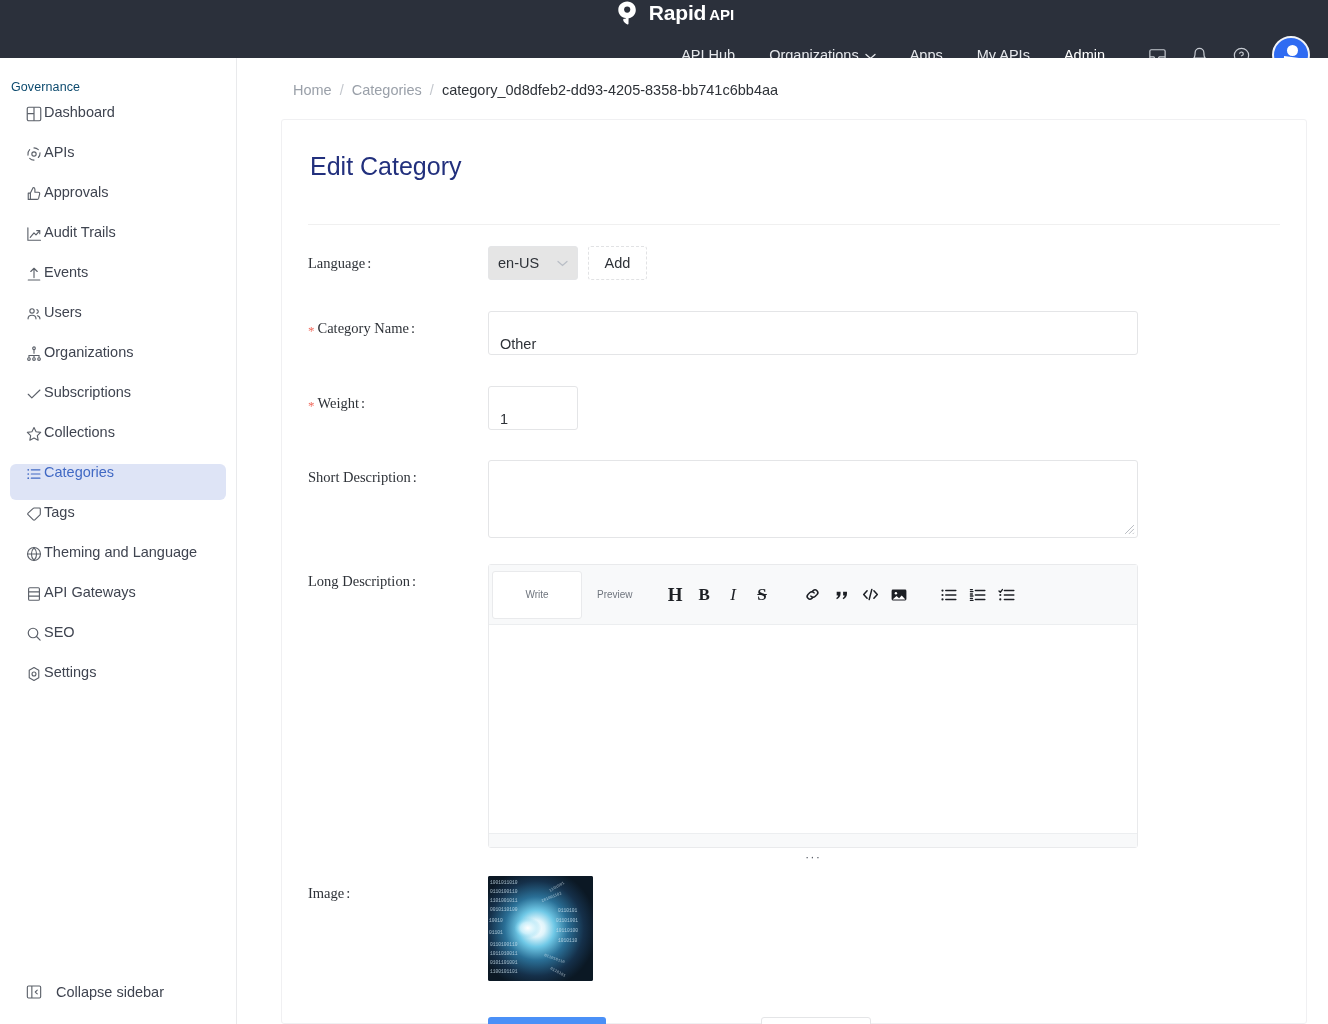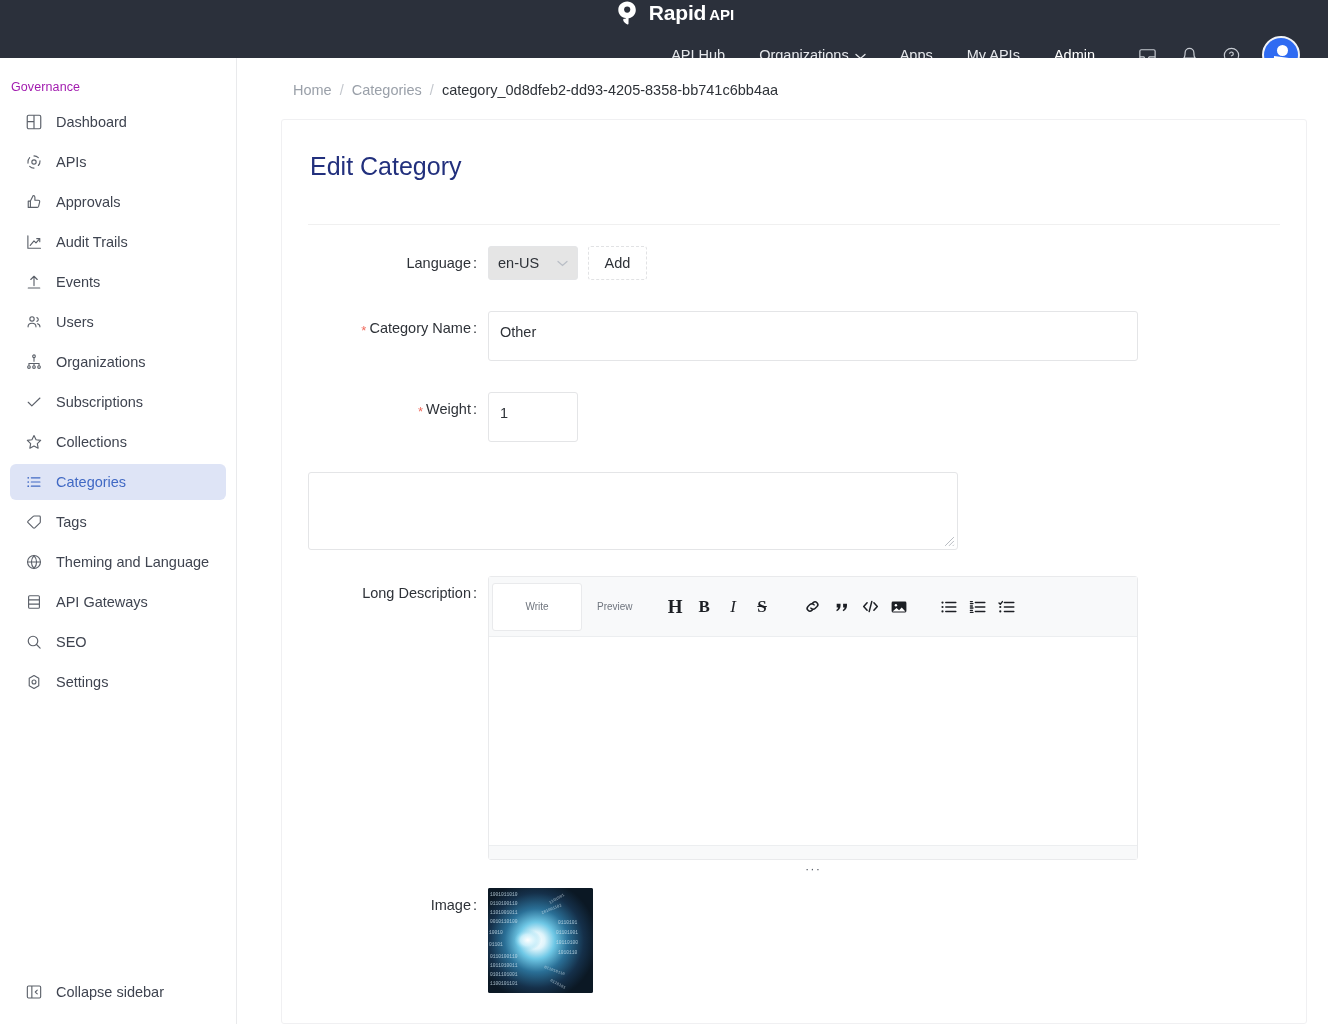--- a/index.html
+++ b/index.html
@@ -18,21 +18,21 @@
     background: #2b303b;
     display: flex; align-items: center;
     position: relative;
     flex-direction: column;
   }
   .brand { display: flex; align-items: center; gap: 9px; margin-left: 20px; }
   .brand-mark { width: 26px; height: 26px; position: relative; }
   .brand-text { color: #fff; font-size: 21px; font-weight: 700; letter-spacing: -0.2px; }
   .brand-text .api { font-size: 15px; font-weight: 700; margin-left: 3px; letter-spacing: 0px; }
 
-  .nav { margin-left: auto; display: flex; align-items: center; gap: 0; padding-right: 28px; }
+  .nav { margin-left: auto; display: flex; align-items: center; gap: 0; padding-right: 18px; }
   .nav-item {
     color: #e6e8ec; font-size: 14.5px; padding: 0 17px; height: 58px;
     display: flex; align-items: center; gap: 6px; position: relative; cursor: pointer;
     white-space: nowrap;
   }
   .nav-item.active { color: #ffffff; }
   .nav-item.active::after {
     content: ""; position: absolute; left: 17px; right: 17px; bottom: 13px;
     height: 2px; background: #3f7ef7;
   }
@@ -50,24 +50,24 @@
   
   .body-wrap { display: flex; width: 1328px; height: 966px; }
 
   
   .sidebar {
     width: 237px; min-width: 237px; height: 966px;
     background: #ffffff; border-right: 1px solid #e9eaec;
     position: relative; padding-top: 14px;
   }
   .side-section {
-    font-size: 12.5px; color: #a21caf; padding: 8px 0 6px 11px; letter-spacing: 0.1px;
+    font-size: 12.5px; color: #0c4a6e; padding: 8px 0 6px 11px; letter-spacing: 0.1px;
   }
   .side-item {
-    display: flex; align-items: center; gap: 12px;
+    display: flex; 
     height: 36px; margin: 4px 10px; padding-left: 14px;
     border-radius: 6px; cursor: pointer; color: #3f4450; font-size: 14.5px;
   }
   .side-item .ic { width: 20px; height: 20px; display:flex; align-items:center; justify-content:center; color:#5b6069; flex: 0 0 20px;}
   .side-item.active { background: #dee4f6; color: #4169c4; }
   .side-item.active .ic { color: #4169c4; }
   .side-foot {
     position: absolute; bottom: 14px; left: 0; width: 237px;
     display: flex; align-items: center; gap: 12px;
     padding-left: 24px; height: 36px; color: #3f4450; font-size: 14.5px; cursor: pointer;
@@ -86,40 +86,40 @@
   .card {
     margin: 21px 21px 0 44px; background: #fff;
     border: 1px solid #f0f0f2; border-radius: 3px;
     height: 905px; padding: 24px 26px 0 26px; position: relative;
   }
   .card-title { color: #22307d; font-size: 25px; font-weight: 400; margin: 8px 0 0 2px; }
   .divider { border-top: 1px solid #f0f0f0; margin: 43px 0 0 0; }
 
   .row { display: flex; align-items: flex-start; margin-top: 0; }
   .lbl {
-    width: 180px; min-width: 180px; text-align: right; padding-right: 11px;
-    font-size: 14.5px; color: #2e3238; line-height: 34px; white-space: nowrap;
+    width: 180px; min-width: 180px; text-align: left; padding-right: 11px;
+    font-size: 14.5px; color: #2e3238; line-height: 34px; white-space: nowrap; font-family: Liberation Serif, serif;
   }
   .lbl .req { color: #f06a5d; font-size: 13px; vertical-align: -2px; margin-right: 3px; }
   .lbl .colon { margin-left: 2px; }
 
   .sel {
     width: 90px; height: 34px; border: 1px solid #e4e5e7; border-radius: 3px;
     display: flex; align-items: center; padding: 0 9px; font-size: 14.5px; color: #2e3238;
     justify-content: space-between; cursor: pointer; background: #e5e5e5;
   }
   .sel .chev { color: #b9bec6; font-size: 11px; }
   .btn-add {
     height: 34px; min-width: 59px; border: 1px dashed #e1e2e4; border-radius: 3px;
     background: #fff; font-size: 14.5px; color: #2e3238; margin-left: 10px;
     display: flex; align-items: center; justify-content: center; cursor: pointer;
   }
   .txt {
-    height: 50px; border: 1px solid #e4e5e7; border-radius: 3px; background: #fff;
-    font-size: 14.5px; color: #2e3238; padding: 4px 11px; line-height: 32px;
+    height: 44px; border: 1px solid #e4e5e7; border-radius: 3px; background: #fff;
+    font-size: 14.5px; color: #2e3238; padding: 16px 11px; line-height: 32px;
   }
   .txt-wide { width: 650px; }
   .txt-small { width: 90px; }
 
   .textarea {
     width: 650px; height: 78px; border: 1px solid #e4e5e7; border-radius: 3px;
     background: #fff; position: relative;
   }
   .resize-grip { position:absolute; right:2px; bottom:2px; width:11px; height:11px; }
 
@@ -437,20 +437,23 @@
       </div>
 
       <div class="row" style="margin-top:31px;">
         <div class="lbl">
           <span class="req">*</span><span>Weight</span><span class="colon">:</span>
         </div>
         <div class="txt txt-small">1</div>
       </div>
 
       <div class="row" style="margin-top:30px;">
+        <div class="lbl">
+          <span>Short Description</span><span class="colon">:</span>
+        </div>
         <div class="textarea">
           <svg class="resize-grip" viewBox="0 0 10 10">
             <path d="M9 1L1 9M9 4.5L4.5 9M9 8L8 9" stroke="#b7bbc1" stroke-width="0.9" fill="none"></path>
           </svg>
         </div>
       </div>
 
       <div class="row" style="margin-top:26px;">
         <div class="lbl">
           <span>Long Description</span><span class="colon">:</span>

